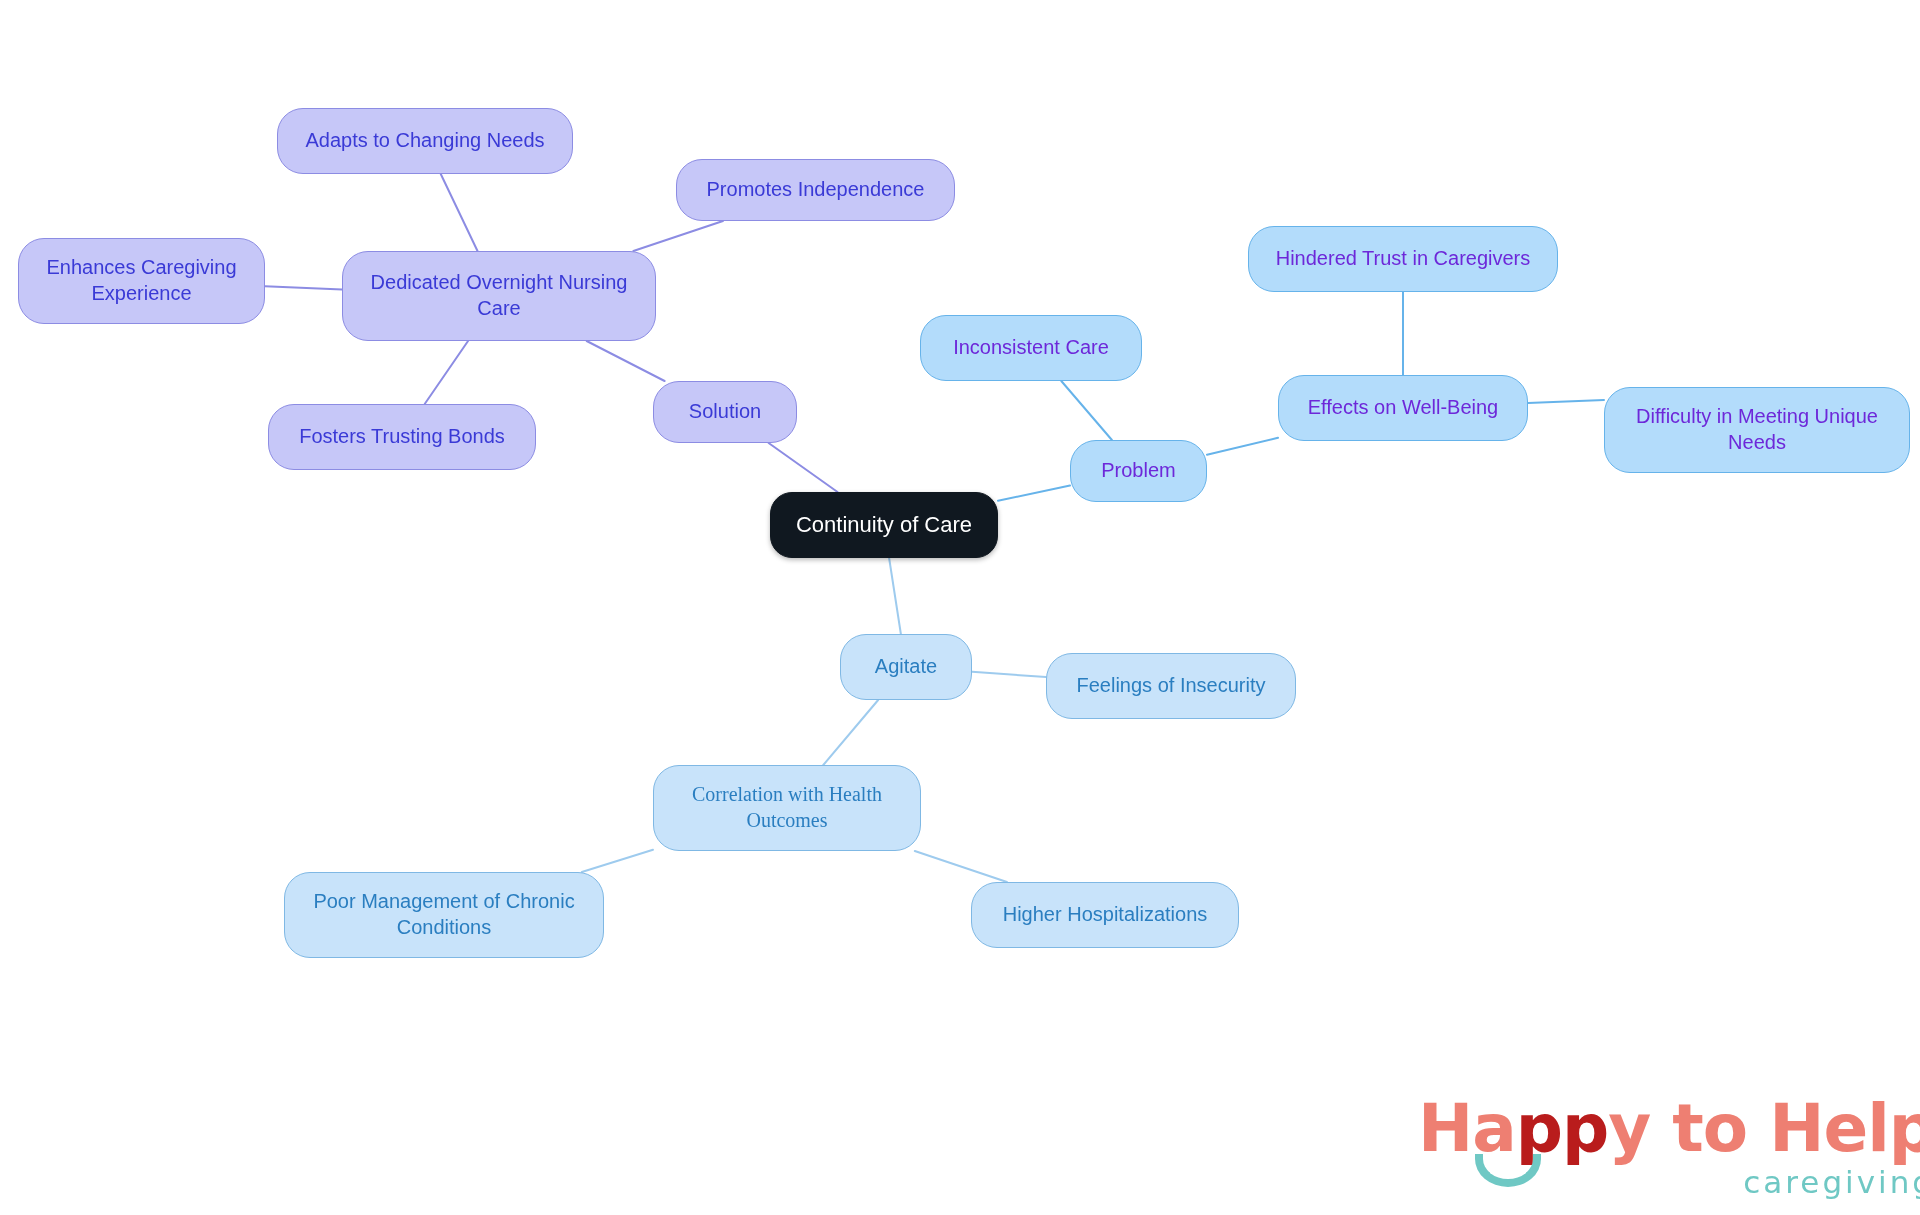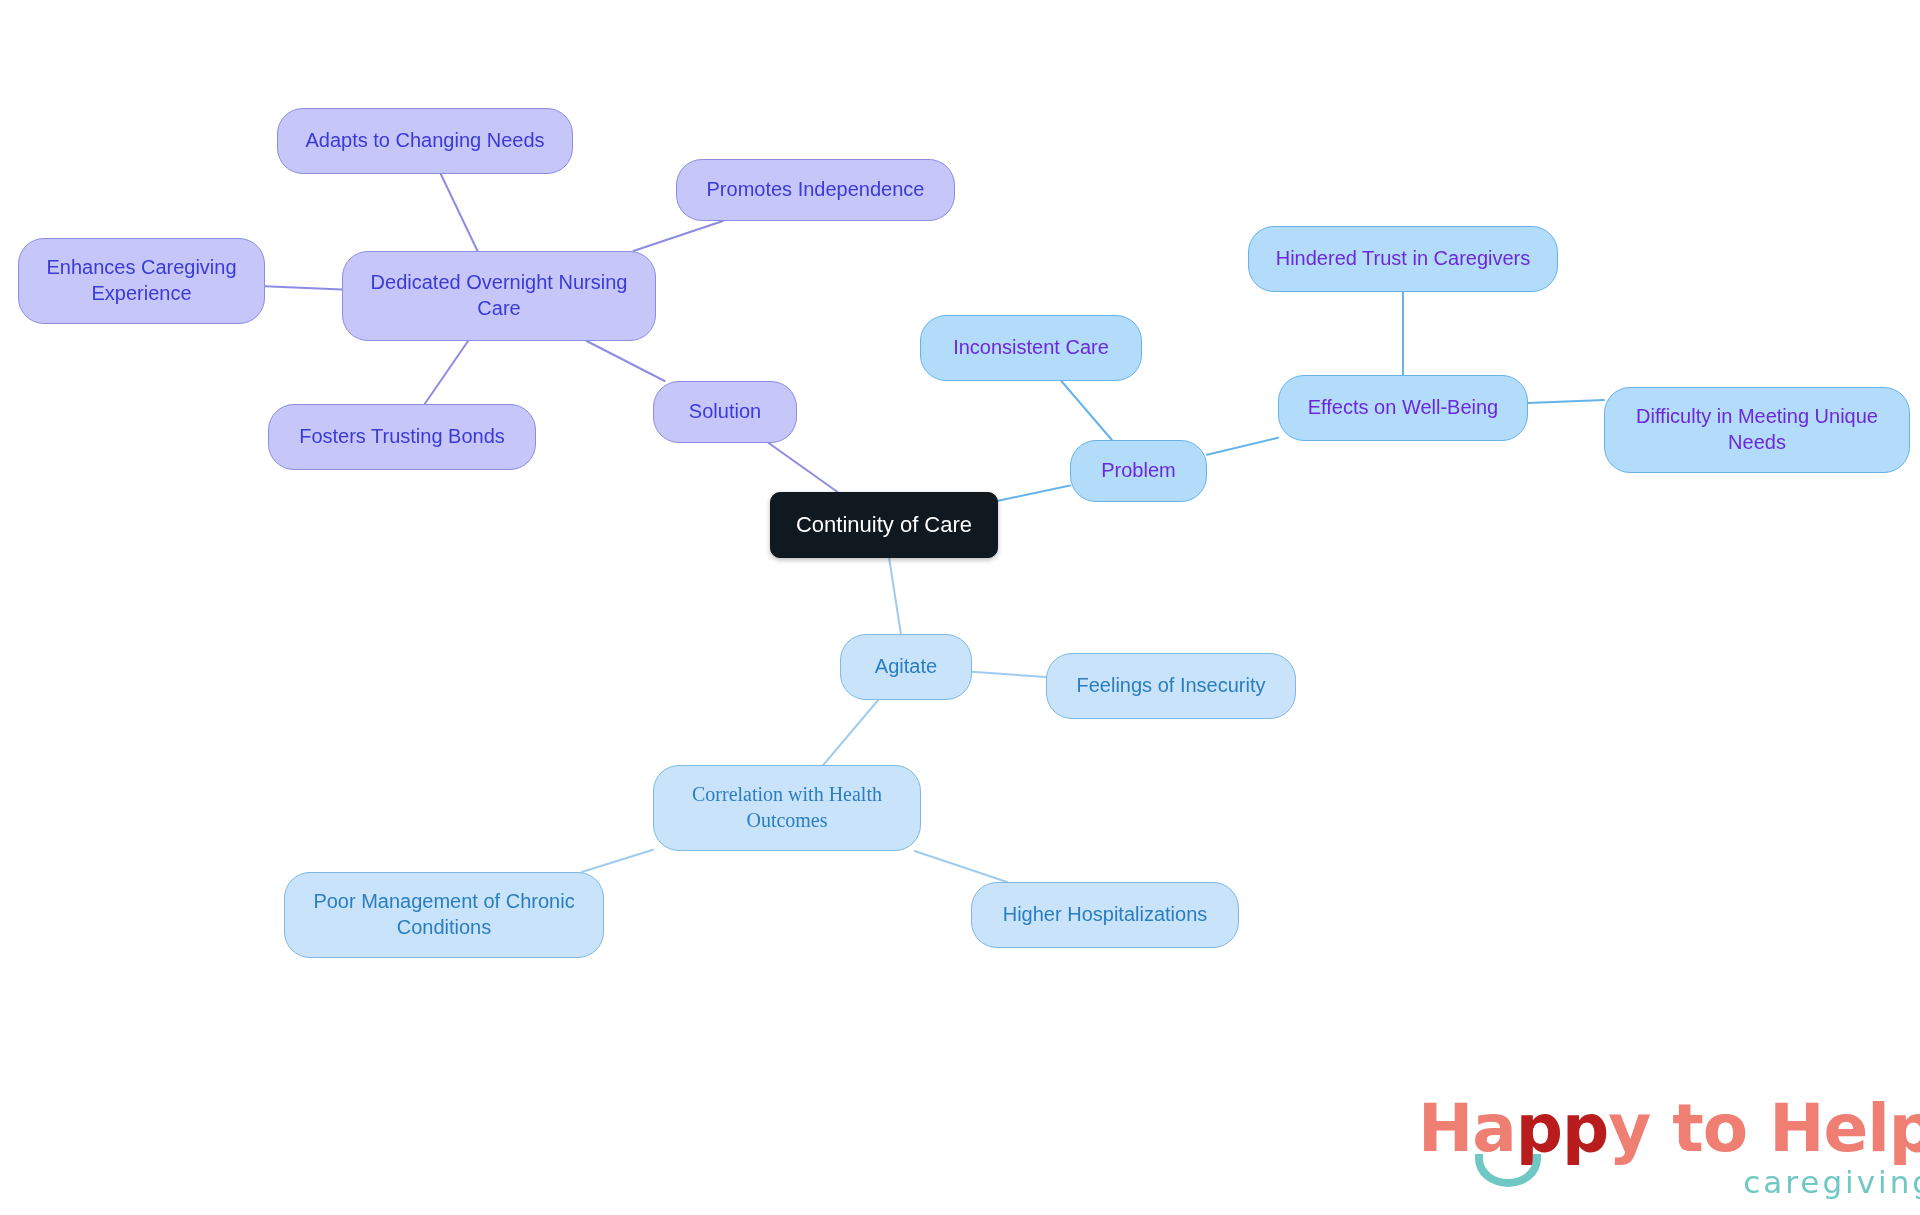--- a/index.html
+++ b/index.html
@@ -39,21 +39,21 @@
     line-height: 1.28;
     padding: 4px 10px;
     white-space: pre-line;
     z-index: 2;
   }
   .node.root {
     background: #101820;
     border-color: #101820;
     color: #ffffff;
     font-size: 22px;
-    border-radius: 10px;
+    border-radius: 22px;
     box-shadow: 0 2px 5px rgba(0,0,0,0.28);
   }
   .node.purple {
     background: #c6c7f8;
     border-color: #8c8ce3;
     color: #3a3ad6;
     font-size: 20px;
   }
   .node.blue {
     background: #b3dcfb;

